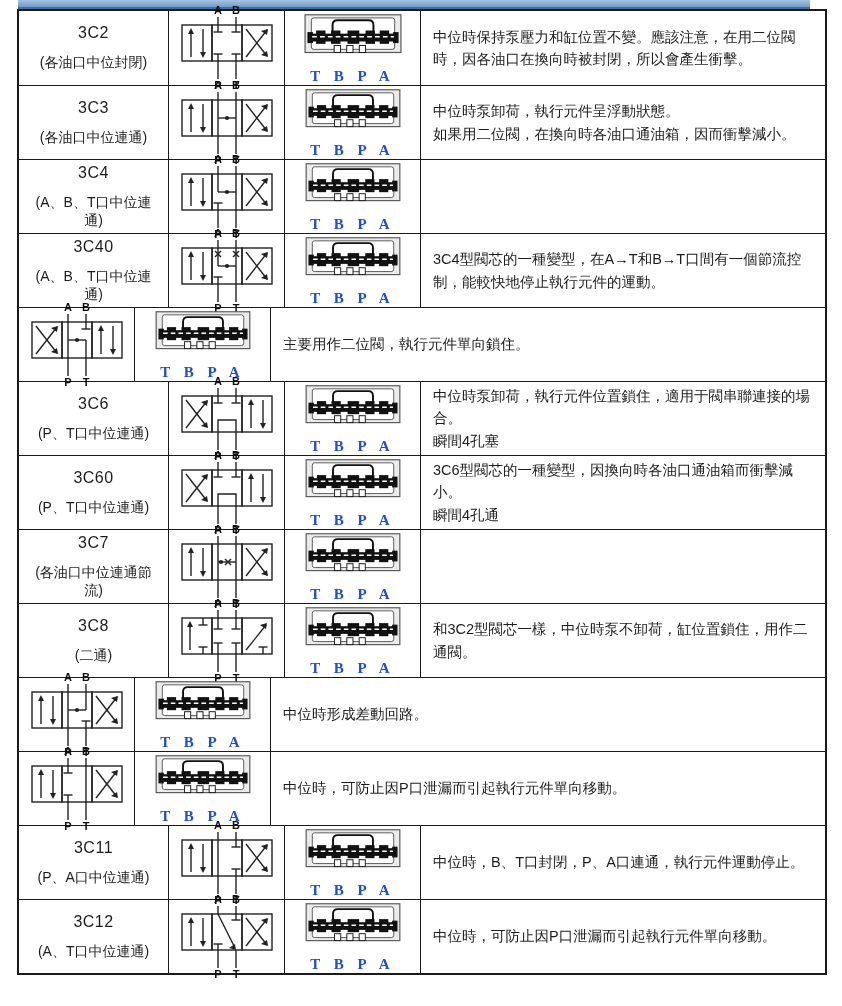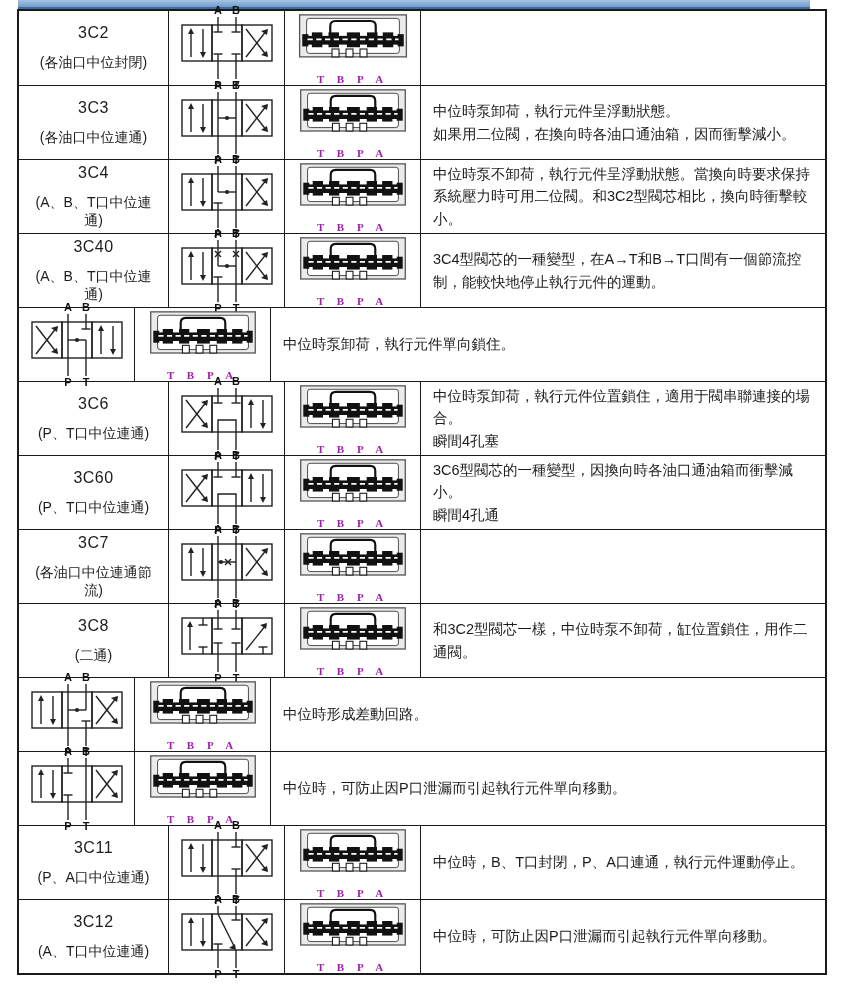--- a/index.html
+++ b/index.html
@@ -26,21 +26,21 @@
   .c-spool{width:136px;flex-direction:column;padding-top:3px;}
   .c-desc{flex:1;border-right:none;justify-content:flex-start;padding:4px 10px 4px 12px;}
   .c-desc .desc-text{font-size:14.5px;line-height:1.55;white-space:pre-line;}
   .sym-svg{width:104px;height:86px;display:block;}
   .sym-svg text{font-size:11px;font-weight:bold;fill:#111;font-family:"Liberation Sans",sans-serif;}
   .sym-svg .stroke{stroke:#222;stroke-width:1.4;fill:none;}
   .sym-svg .fillbit{fill:#222;stroke:none;}
   .spool-svg{width:120px;height:54px;display:block;}
   .spool-caption{
     font-family:"Liberation Serif","DejaVu Serif",serif;
-    font-weight:bold;font-size:11px;letter-spacing:5px;margin-top:10px;color:#a21caf;
+    font-weight:bold;font-size:15px;letter-spacing:5px;margin-top:10px;color:#1d4ed8;
   }
 </style>
 </head>
 <body>
 
 <div class="top-strip"></div>
 
 <div class="valve-table">
   <div class="row">
     <div class="cell c-type">
@@ -93,20 +93,23 @@
         <rect x="55" y="21" width="15" height="17" fill="#111"></rect>
         <rect x="78" y="21" width="12" height="17" fill="#111"></rect>
         <rect x="96" y="21" width="12" height="17" fill="#111"></rect>
         <line x1="10" y1="29" x2="114" y2="29" stroke="#fff" stroke-width="2" stroke-dasharray="6 4"></line>
         <rect x="38" y="40" width="8" height="9" fill="#fff" stroke="#111" stroke-width="1.2"></rect>
         <rect x="54" y="40" width="8" height="9" fill="#fff" stroke="#111" stroke-width="1.2"></rect>
         <rect x="70" y="40" width="8" height="9" fill="#fff" stroke="#111" stroke-width="1.2"></rect>
       </svg>
       <div class="spool-caption">T B P A</div>
     </div>
+    <div class="cell c-desc">
+      <div class="desc-text">中位時保持泵壓力和缸位置不變。應該注意，在用二位閥時，因各油口在換向時被封閉，所以會產生衝擊。</div>
+    </div>
   </div>
 
   <div class="row">
     <div class="cell c-type">
       <div class="code">3C3</div>
       <div class="label">(各油口中位連通)</div>
     </div>
     <div class="cell c-symbol">
       <svg class="sym-svg" viewBox="0 0 100 86">
         <text x="41" y="9" text-anchor="middle">A</text>
@@ -210,23 +213,20 @@
         <rect x="34" y="21" width="12" height="17" fill="#111"></rect>
         <rect x="55" y="21" width="15" height="17" fill="#111"></rect>
         <rect x="78" y="21" width="12" height="17" fill="#111"></rect>
         <rect x="96" y="21" width="12" height="17" fill="#111"></rect>
         <line x1="10" y1="29" x2="114" y2="29" stroke="#fff" stroke-width="2" stroke-dasharray="6 4"></line>
         <rect x="38" y="40" width="8" height="9" fill="#fff" stroke="#111" stroke-width="1.2"></rect>
         <rect x="54" y="40" width="8" height="9" fill="#fff" stroke="#111" stroke-width="1.2"></rect>
         <rect x="70" y="40" width="8" height="9" fill="#fff" stroke="#111" stroke-width="1.2"></rect>
       </svg>
       <div class="spool-caption">T B P A</div>
-    </div>
-    <div class="cell c-desc">
-      <div class="desc-text">中位時泵不卸荷，執行元件呈浮動狀態。當換向時要求保持系統壓力時可用二位閥。和3C2型閥芯相比，換向時衝擊較小。</div>
     </div>
   </div>
 
   <div class="row">
     <div class="cell c-type">
       <div class="code">3C40</div>
       <div class="label">(A、B、T口中位連通)</div>
     </div>
     <div class="cell c-symbol">
       <svg class="sym-svg" viewBox="0 0 100 86">
@@ -334,21 +334,21 @@
         <rect x="78" y="21" width="12" height="17" fill="#111"></rect>
         <rect x="96" y="21" width="12" height="17" fill="#111"></rect>
         <line x1="10" y1="29" x2="114" y2="29" stroke="#fff" stroke-width="2" stroke-dasharray="6 4"></line>
         <rect x="38" y="40" width="8" height="9" fill="#fff" stroke="#111" stroke-width="1.2"></rect>
         <rect x="54" y="40" width="8" height="9" fill="#fff" stroke="#111" stroke-width="1.2"></rect>
         <rect x="70" y="40" width="8" height="9" fill="#fff" stroke="#111" stroke-width="1.2"></rect>
       </svg>
       <div class="spool-caption">T B P A</div>
     </div>
     <div class="cell c-desc">
-      <div class="desc-text">中位時泵卸荷，執行元件單向鎖住。</div>
+      <div class="desc-text">主要用作二位閥，執行元件單向鎖住。</div>
     </div>
   </div>
 
   <div class="row">
     <div class="cell c-type">
       <div class="code">3C6</div>
       <div class="label">(P、T口中位連通)</div>
     </div>
     <div class="cell c-symbol">
       <svg class="sym-svg" viewBox="0 0 100 86">

